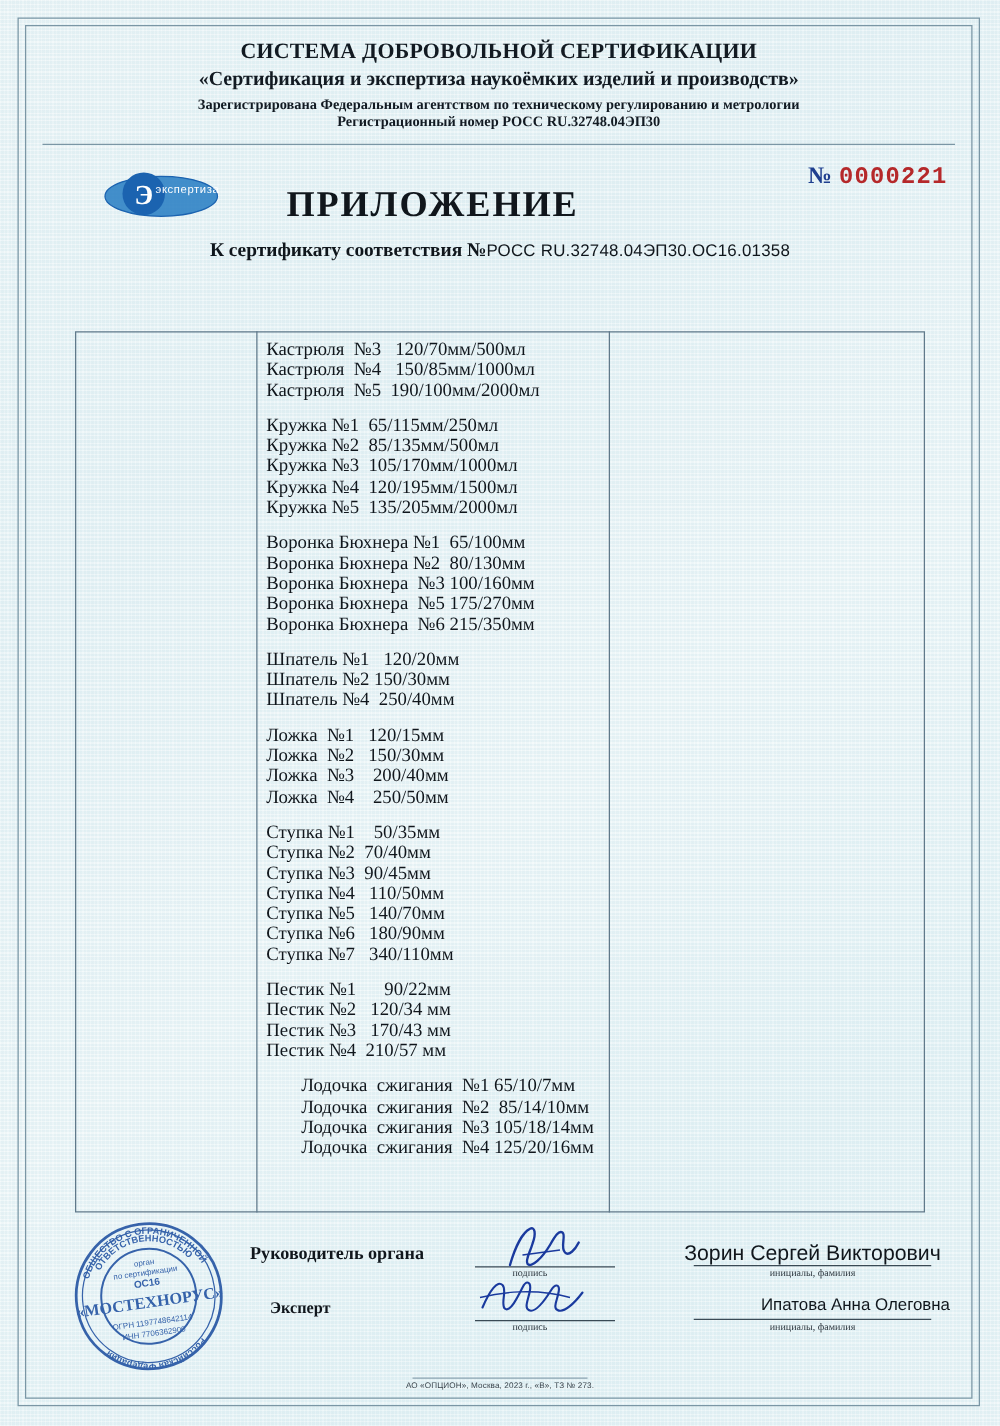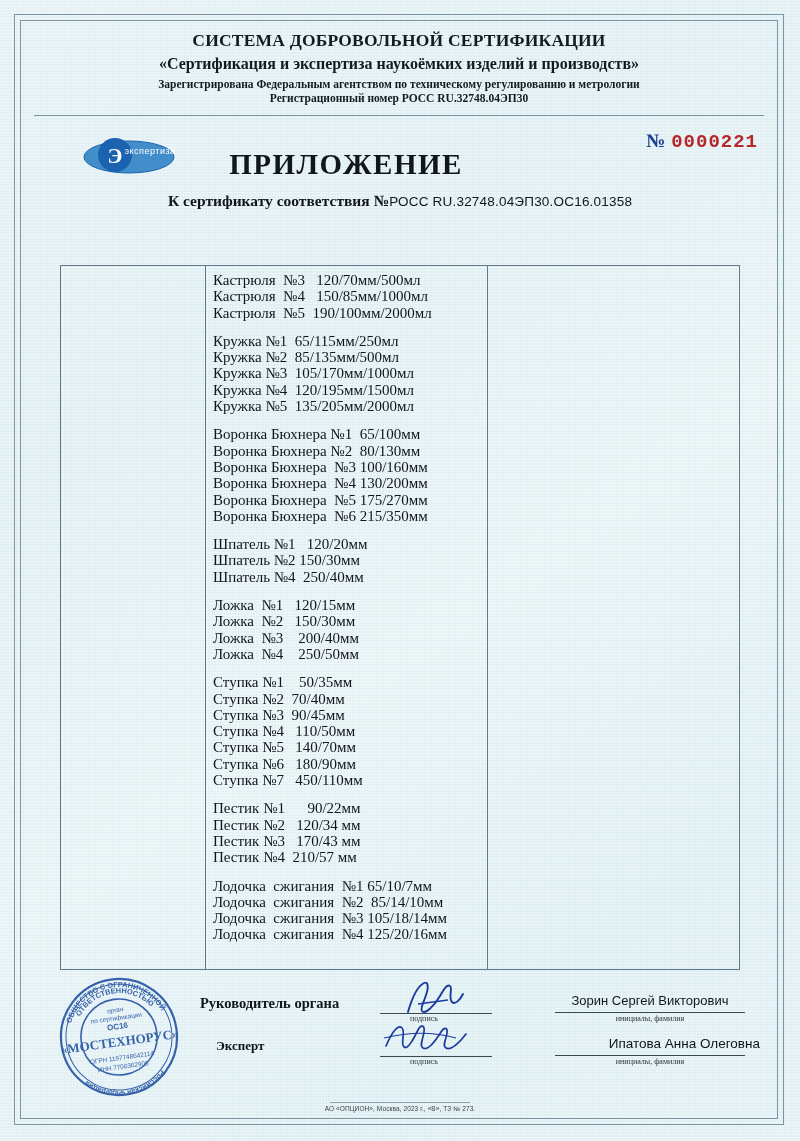--- a/index.html
+++ b/index.html
@@ -149,21 +149,21 @@
   }
   .table-content {
     position: absolute;
     left: 213px; top: 272px;
     width: 270px;
     font-size: 15px;
     line-height: 16.3px;
     color: #10161c;
   }
   .grp { margin-bottom: 12px; }
-  .grp:last-child { margin-bottom: 0; }
+  .grp:last-child { margin-bottom: 0; margin-left: 28px; }
   .row-item { white-space: pre; }
 
   
   .stamp {
     position: absolute;
     left: 44px; top: 962px;
     width: 150px; height: 150px;
   }
 
   
@@ -177,21 +177,21 @@
     font-size: 13px; font-weight: bold; color: #10161c; margin-left: 16px;
   }
   .sig-line-1 { position: absolute; left: 380px; top: 33px; width: 112px; border-bottom: 1px solid #3a4a55; }
   .sig-line-2 { position: absolute; left: 380px; top: 76px; width: 112px; border-bottom: 1px solid #3a4a55; }
   .sig-cap-1 { position: absolute; left: 410px; top: 34px; font-size: 8px; color: #2a343c; }
   .sig-cap-2 { position: absolute; left: 410px; top: 77px; font-size: 8px; color: #2a343c; }
 
   .name-1 {
     position: absolute; left: 540px; top: 13px; width: 220px;
     text-align: center; font-family: "Liberation Sans", sans-serif;
-    font-size: 13px; color: #10161c;
+    font-size: 17px; color: #10161c;
   }
   .name-2 {
     position: absolute; left: 540px; top: 56px; width: 220px;
     text-align: right; font-family: "Liberation Sans", sans-serif;
     font-size: 13.5px; color: #10161c;
   }
   .name-line-1 { position: absolute; left: 555px; top: 32px; width: 190px; border-bottom: 1px solid #3a4a55; }
   .name-line-2 { position: absolute; left: 555px; top: 75px; width: 190px; border-bottom: 1px solid #3a4a55; }
   .name-cap-1 { position: absolute; left: 555px; top: 34px; width: 190px; text-align: center; font-size: 8px; color: #2a343c; }
   .name-cap-2 { position: absolute; left: 555px; top: 77px; width: 190px; text-align: center; font-size: 8px; color: #2a343c; }
@@ -268,21 +268,20 @@
       <div class="row-item">Кружка №1  65/115мм/250мл</div>
       <div class="row-item">Кружка №2  85/135мм/500мл</div>
       <div class="row-item">Кружка №3  105/170мм/1000мл</div>
       <div class="row-item">Кружка №4  120/195мм/1500мл</div>
       <div class="row-item">Кружка №5  135/205мм/2000мл</div>
     </div>
     <div class="grp">
       <div class="row-item">Воронка Бюхнера №1  65/100мм</div>
       <div class="row-item">Воронка Бюхнера №2  80/130мм</div>
       <div class="row-item">Воронка Бюхнера  №3 100/160мм</div>
-      <div class="row-item">Воронка Бюхнера  №4 130/200мм</div>
       <div class="row-item">Воронка Бюхнера  №5 175/270мм</div>
       <div class="row-item">Воронка Бюхнера  №6 215/350мм</div>
     </div>
     <div class="grp">
       <div class="row-item">Шпатель №1   120/20мм</div>
       <div class="row-item">Шпатель №2 150/30мм</div>
       <div class="row-item">Шпатель №4  250/40мм</div>
     </div>
     <div class="grp">
       <div class="row-item">Ложка  №1   120/15мм</div>
@@ -290,21 +289,21 @@
       <div class="row-item">Ложка  №3    200/40мм</div>
       <div class="row-item">Ложка  №4    250/50мм</div>
     </div>
     <div class="grp">
       <div class="row-item">Ступка №1    50/35мм</div>
       <div class="row-item">Ступка №2  70/40мм</div>
       <div class="row-item">Ступка №3  90/45мм</div>
       <div class="row-item">Ступка №4   110/50мм</div>
       <div class="row-item">Ступка №5   140/70мм</div>
       <div class="row-item">Ступка №6   180/90мм</div>
-      <div class="row-item">Ступка №7   450/110мм</div>
+      <div class="row-item">Ступка №7   340/110мм</div>
     </div>
     <div class="grp">
       <div class="row-item">Пестик №1      90/22мм</div>
       <div class="row-item">Пестик №2   120/34 мм</div>
       <div class="row-item">Пестик №3   170/43 мм</div>
       <div class="row-item">Пестик №4  210/57 мм</div>
     </div>
     <div class="grp">
       <div class="row-item">Лодочка  сжигания  №1 65/10/7мм</div>
       <div class="row-item">Лодочка  сжигания  №2  85/14/10мм</div>

